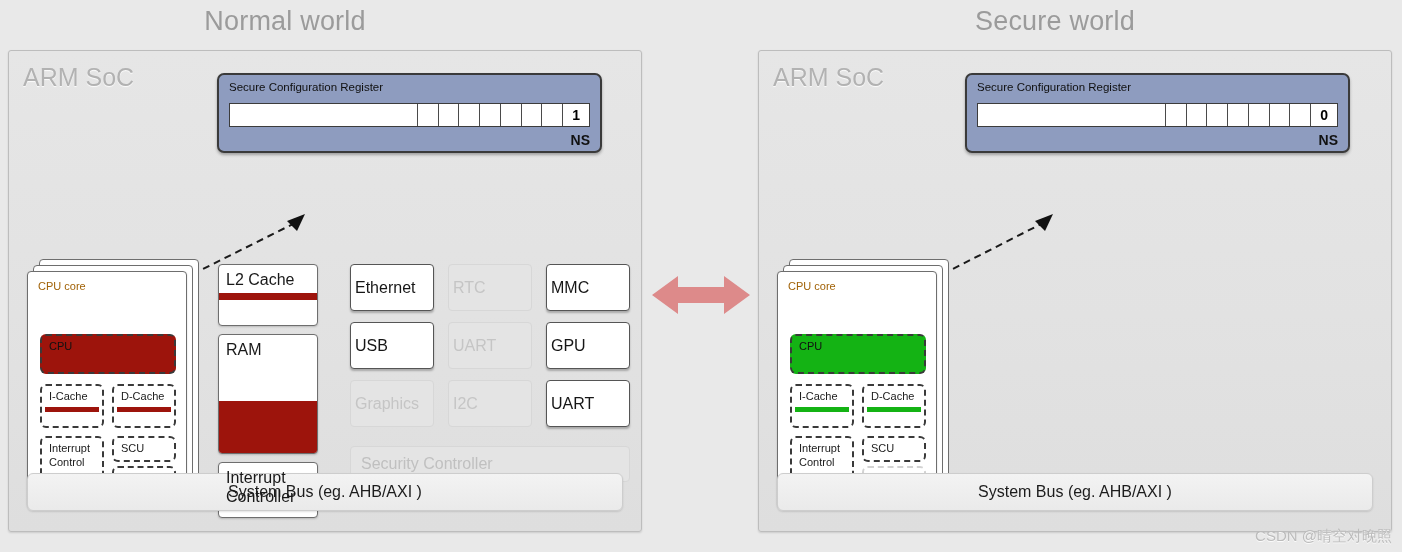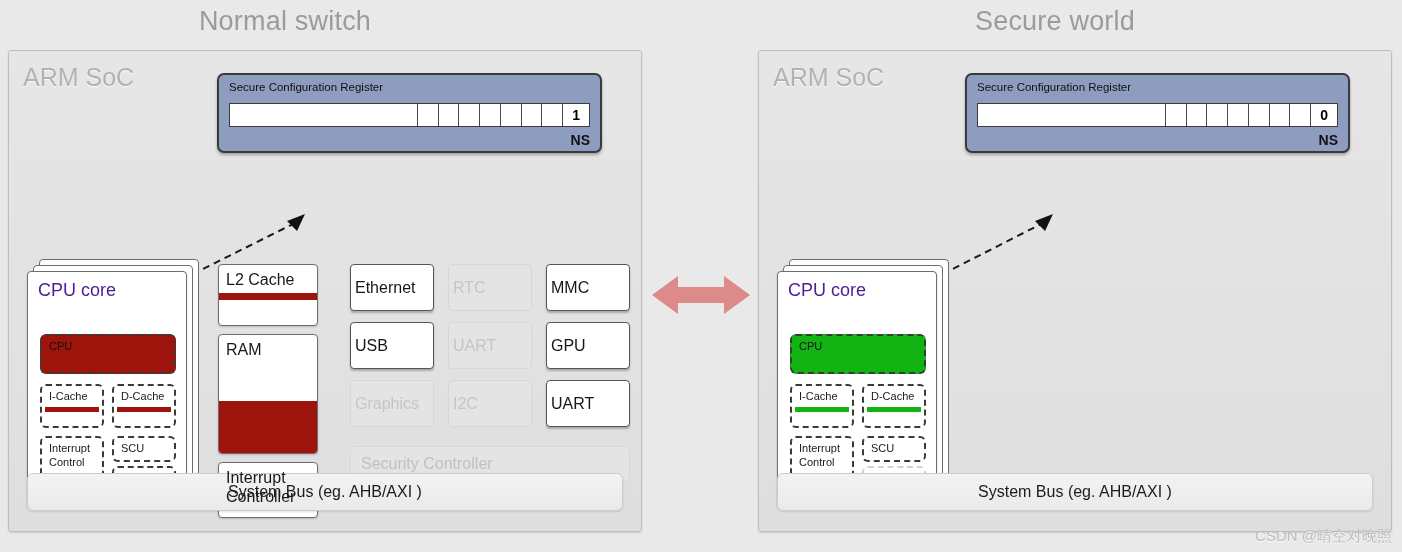--- a/index.html
+++ b/index.html
@@ -74,21 +74,21 @@
   .core-sheet {
     position: absolute; background: #fff;
     border: 1px solid #6e6e6e; border-radius: 4px;
   }
   .sheet3 { left: 12px; top: 0;  width: 160px; height: 236px; }
   .sheet2 { left: 6px;  top: 6px; width: 160px; height: 236px; }
   .sheet1 { left: 0;    top: 12px; width: 160px; height: 236px;
             box-shadow: 0 1px 2px rgba(0,0,0,.18); }
   .core-title {
     position: absolute; left: 10px; top: 8px;
-    font-size: 18px; color: #4c1d95; text-align: right;
+    font-size: 11px; color: #a16207; text-align: right;
   }
 
   .dbox {
     position: absolute; background: #fff;
     border: 2px dashed #3a3a3a; border-radius: 6px;
   }
   .dbox-label {
     position: absolute; left: 7px; top: 3px;
     font-size: 11px; color: #1a1a1a; line-height: 14px;
   }
@@ -174,21 +174,21 @@
     position: absolute; right: 10px; bottom: 6px;
     font-size: 15px; color: #bcbcbc;
     text-shadow: 0 1px 0 rgba(255,255,255,.8);
   }
 </style>
 </head>
 <body>
 
 <div id="root">
 
-  <div class="world-title" id="title-normal">Normal switch</div>
+  <div class="world-title" id="title-normal">Normal world</div>
   <div class="world-title" id="title-secure">Secure world</div>
 
   <div class="soc" id="soc-left">
     <div class="soc-label">ARM SoC</div>
 
     <div class="scr" id="scr-left">
       <div class="scr-title">Secure Configuration Register</div>
       <div class="scr-bits">
         <div class="bit wide"></div>
         <div class="bit small"></div>

